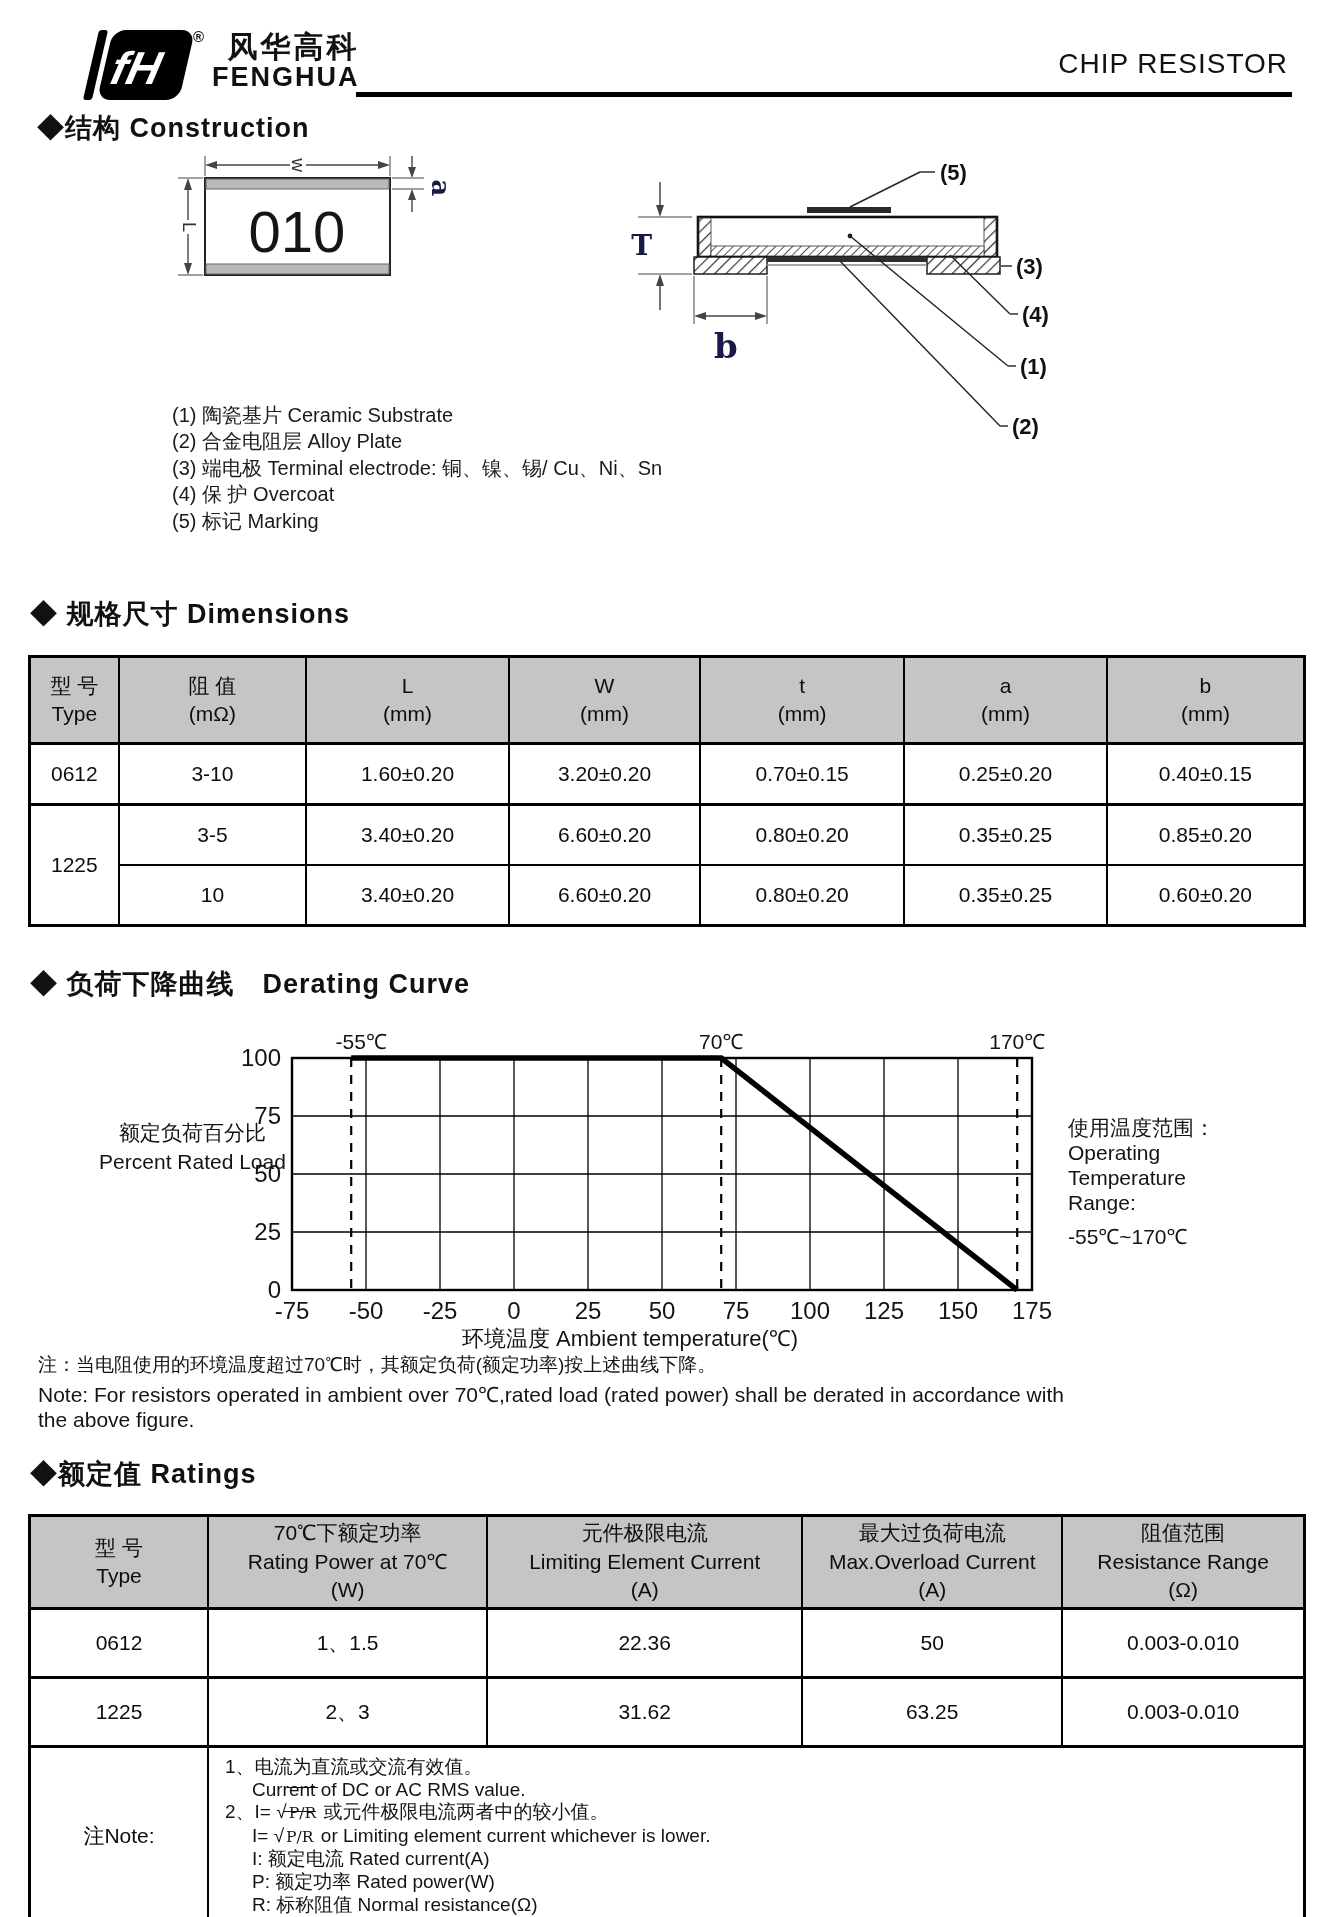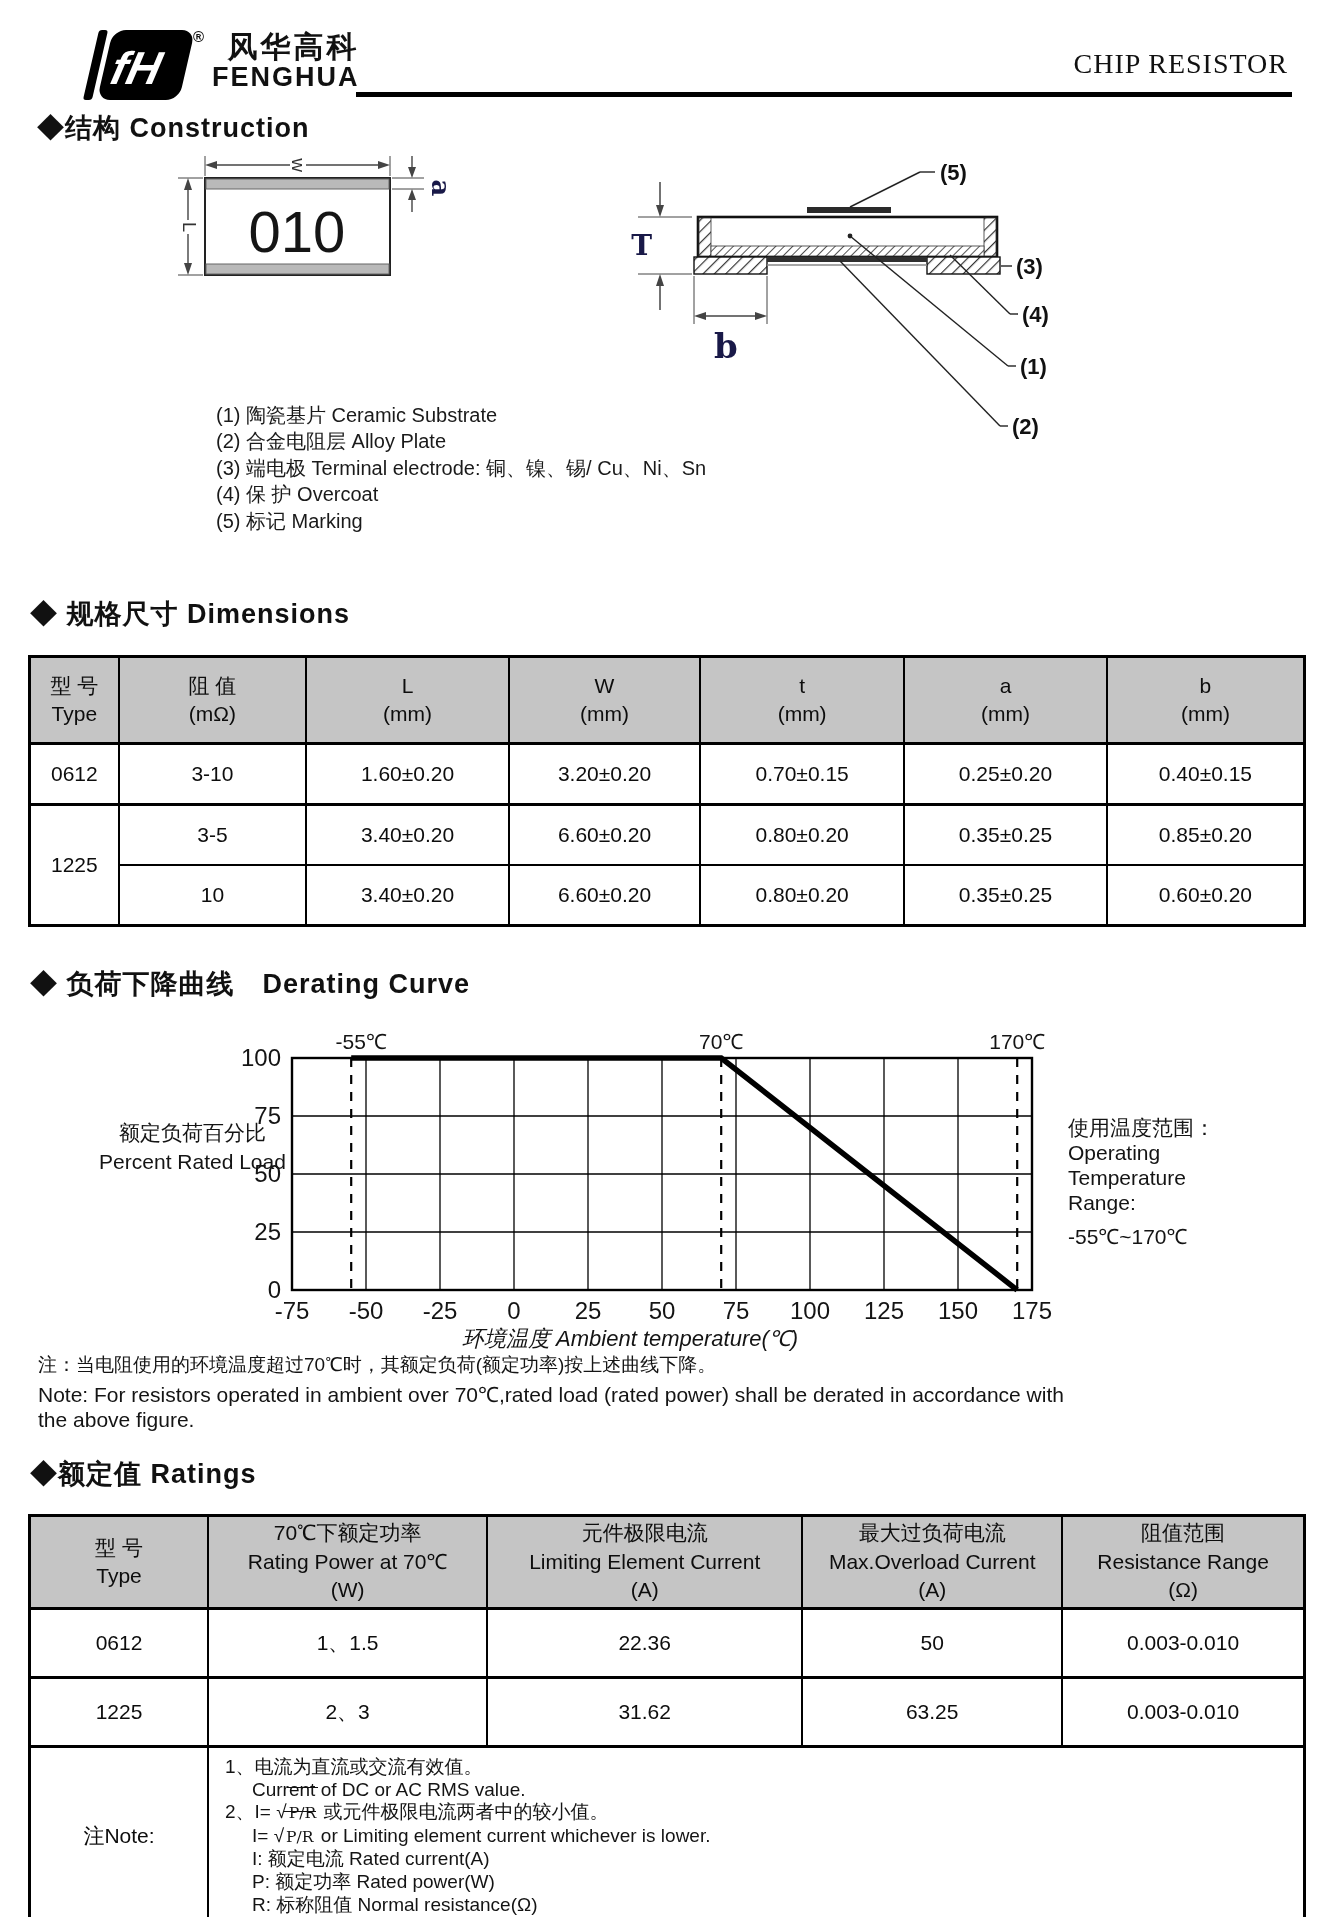--- a/index.html
+++ b/index.html
@@ -4,28 +4,28 @@
 <style>
   html,body{margin:0;padding:0;background:#888;}
   .page{position:relative;width:1334px;height:1917px;background:#fff;
         font-family:"Liberation Sans",sans-serif;color:#111;overflow:hidden;}
   .abs{position:absolute;}
 
   
   .logo-cn{font-size:30px;font-weight:bold;letter-spacing:3px;line-height:1;text-align:right;}
   .logo-en{font-size:27px;font-weight:bold;letter-spacing:2px;line-height:1;margin-top:2px;}
   .reg{font-size:15px;font-weight:bold;}
-  .hdr-title{font-size:28px;font-weight:500;letter-spacing:1px;font-family:Liberation Serif, serif;}
+  .hdr-title{font-size:28px;font-weight:500;letter-spacing:1px;}
   .hdr-rule{background:#000;height:5px;}
 
   
   .sec-h{font-size:27px;font-weight:bold;letter-spacing:1px;}
 
   
-  .part-item{font-size:20px;line-height:26.4px;color:#1a1a1a;margin-left:44px;}
+  .part-item{font-size:20px;line-height:26.4px;color:#1a1a1a;}
 
   
   table{border-collapse:collapse;table-layout:fixed;width:100%;border-radius:6px;}
   .dtable{border:3px solid #000;}
   .dtable th,.dtable td{border:2px solid #000;text-align:center;vertical-align:middle;
         font-weight:normal;font-size:21px;color:#0d0d0d;padding:0 4px;}
   .dtable thead th{background:#c5c5c5;}
   .hcell div{line-height:1.35;}
   .thick-top td{border-top:3px solid #000;}
   .dim-table thead th{height:84px;}
@@ -289,21 +289,21 @@
       <text x="506" y="309" text-anchor="middle" font-size="24" fill="#141414">75</text>
       <text x="580" y="309" text-anchor="middle" font-size="24" fill="#141414">100</text>
       <text x="654" y="309" text-anchor="middle" font-size="24" fill="#141414">125</text>
       <text x="728" y="309" text-anchor="middle" font-size="24" fill="#141414">150</text>
       <text x="802" y="309" text-anchor="middle" font-size="24" fill="#141414">175</text>
       <text x="131.2" y="39" text-anchor="middle" font-size="21" fill="#141414">-55℃</text>
       <text x="491.2" y="39" text-anchor="middle" font-size="21" fill="#141414">70℃</text>
       <text x="787.1999999999999" y="39" text-anchor="middle" font-size="21" fill="#141414">170℃</text>
     </svg>
 
-  <div class="abs xlab" style="left:240px;top:1322px;width:780px;font-style:italic;">环境温度 Ambient temperature(℃)</div>
+  <div class="abs xlab" style="left:240px;top:1322px;width:780px;">环境温度 Ambient temperature(℃)</div>
 
   <div class="abs side-note" style="left:1068px;top:1115px;">
     <div>使用温度范围：</div>
     <div>Operating</div>
     <div>Temperature</div>
     <div>Range:</div>
     <div class="rng">-55℃~170℃</div>
   </div>
 
   <div class="abs dnote-cn" style="left:38px;top:1352px;">注：当电阻使用的环境温度超过70℃时，其额定负荷(额定功率)按上述曲线下降。</div>

